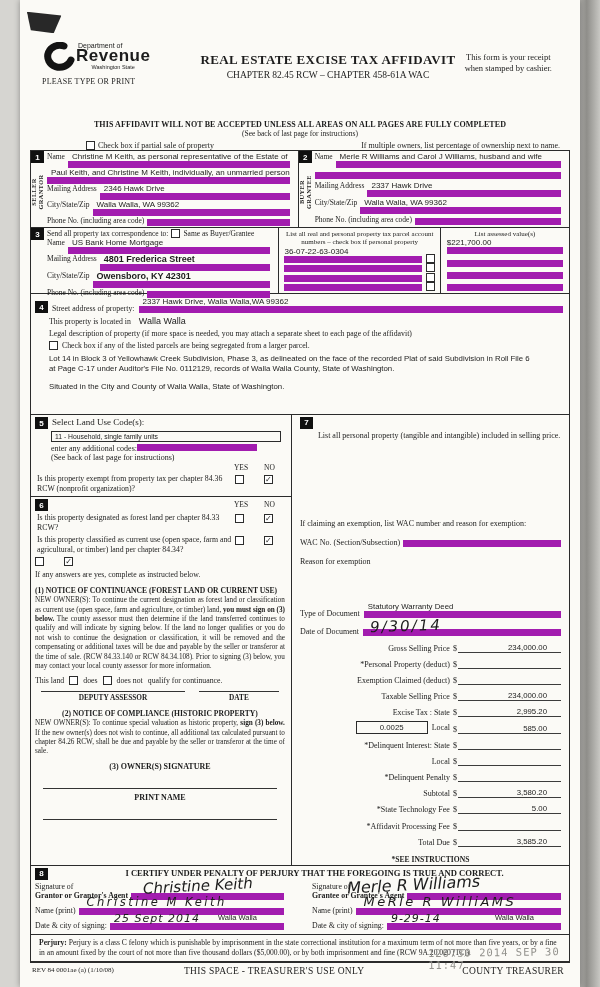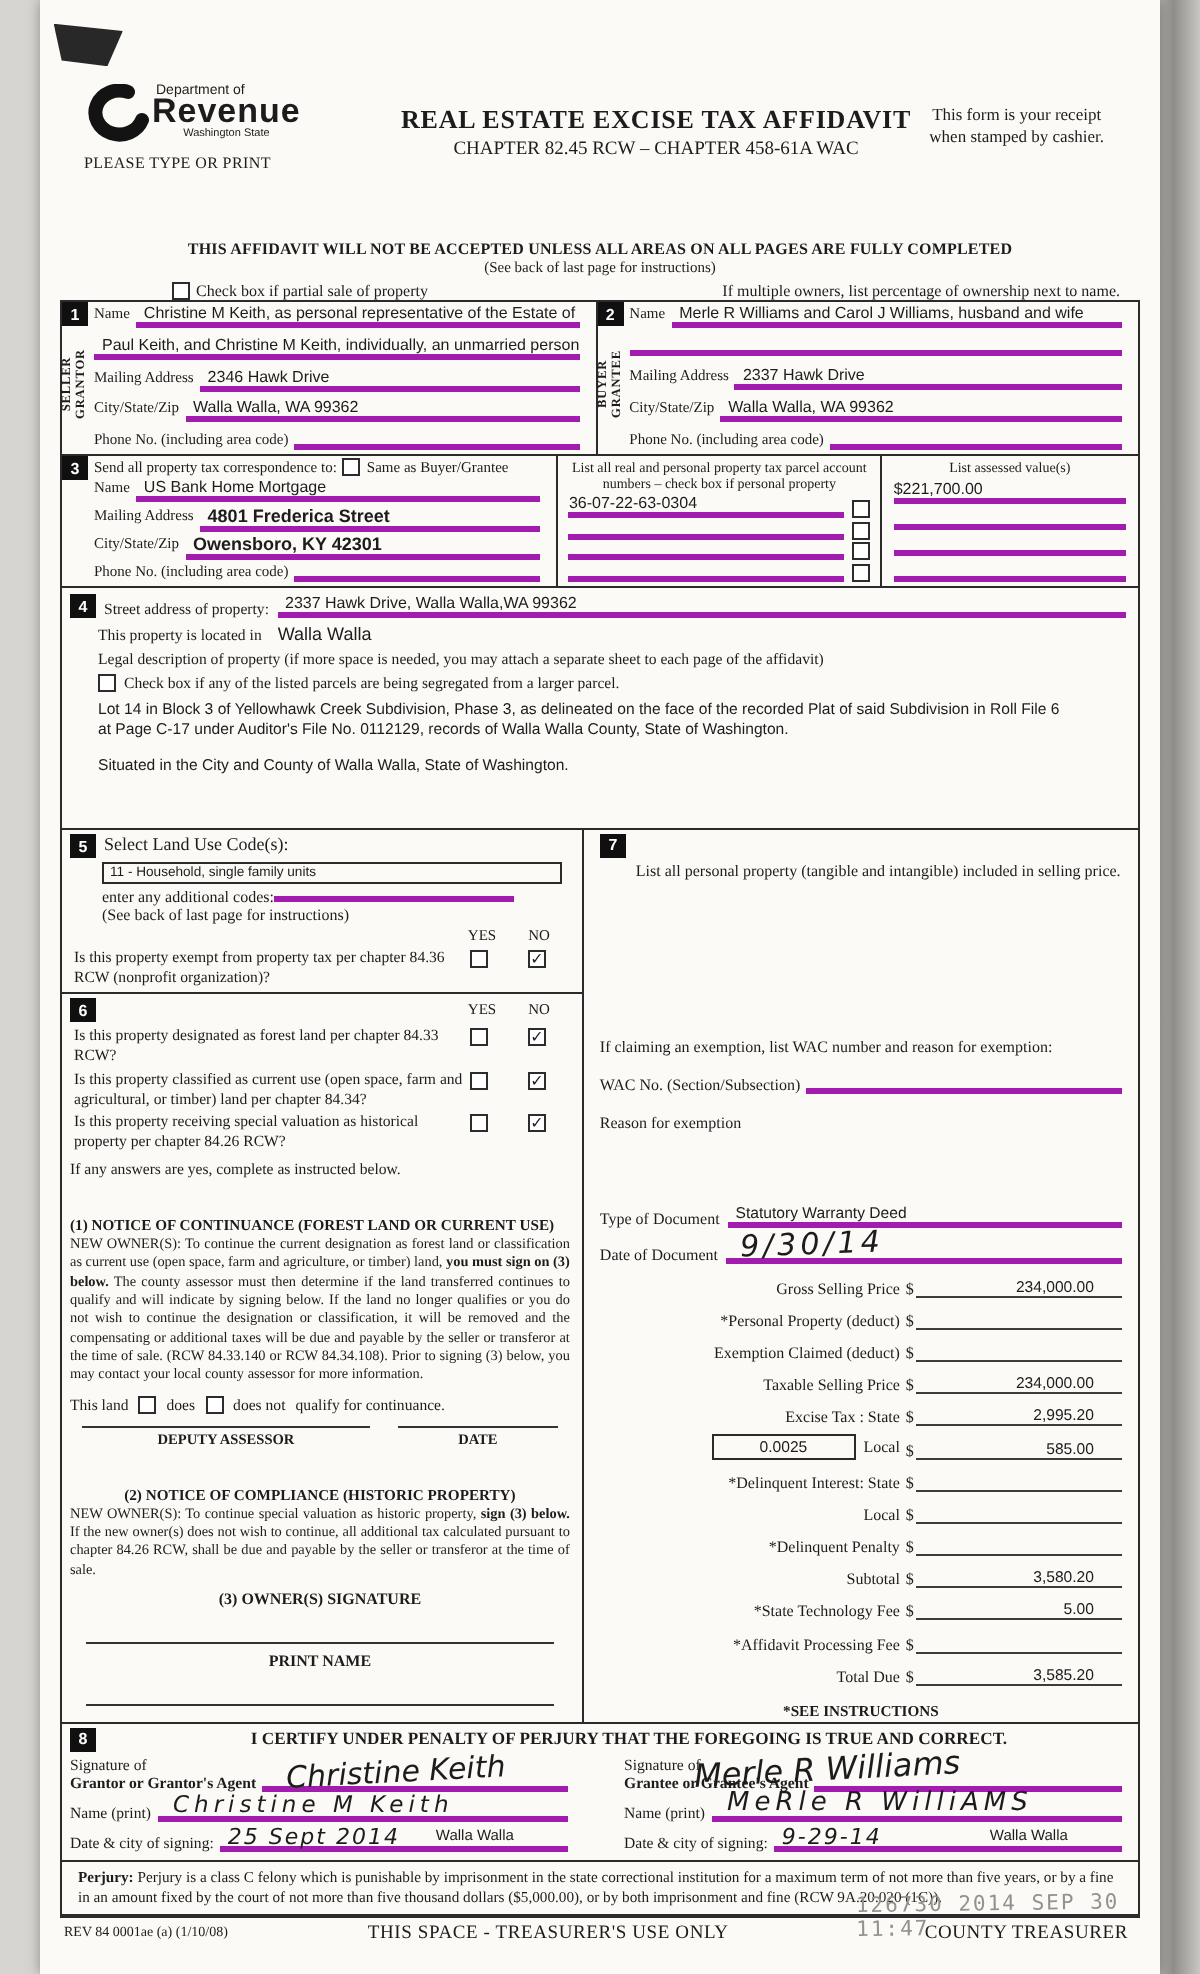--- a/index.html
+++ b/index.html
@@ -28,21 +28,21 @@
   .seeback { text-align:center; font-size:7.5px; }
   .prelim { display:flex; font-size:8px; margin-top:3px; padding:0 4px; }
   .prelim .left { display:flex; gap:3px; margin-left:52px; align-items:center; }
   .prelim .right { margin-left:auto; margin-right:6px; }
 
   
   .cb { display:inline-block; width:9px; height:9px; border:1px solid #2c2c2c; background:#fff;
     text-align:center; line-height:8px; font-size:8px; flex:none; }
   .badge { width:13px; height:12px; background:#101010; color:#fff; font-size:8px; font-weight:bold;
     display:flex; align-items:center; justify-content:center; flex:none; font-family:"Liberation Sans",sans-serif; }
-  .fld { border-bottom:3px solid #a21caf; }
+  .fld { border-bottom:7px solid #a21caf; }
   .mono { font-family:"Liberation Mono",monospace; font-weight:bold; }
   .hand { font-family:"DejaVu Sans",sans-serif; font-style:italic; }
 
   
   .boxes12 { display:flex; border:1.3px solid #2b2b2b; height:78px; }
   .pbox { display:flex; flex:1; }
   .pbox + .pbox { border-left:1.3px solid #2b2b2b; }
   .rail { width:14px; position:relative; flex:none; }
   .vlab { position:absolute; left:-21px; top:34px; width:56px; height:14px; transform:rotate(-90deg);
     display:flex; flex-direction:column; align-items:center; font-size:6.3px; font-weight:bold; letter-spacing:.4px; line-height:1.05; }
@@ -73,21 +73,21 @@
   .box5 { border-bottom:1.1px solid #2b2b2b; padding:2px 6px 3px 4px; }
   .b5title { display:flex; gap:4px; font-size:9px; }
   .codebox { border:1.2px solid #2b2b2b; margin:2px 0 2px 16px; width:230px; padding:1px 3px;
     font-family:"Liberation Sans",sans-serif; font-size:6.8px; }
   .small { font-size:8px; margin-left:16px; }
   .ynhead { display:flex; justify-content:flex-end; font-size:7.5px; gap:16px; padding-right:10px; margin-top:1px; }
   .qrow { display:flex; font-size:7.8px; line-height:1.25; margin-top:2px; }
   .qrow .qtxt { flex:1; padding-left:2px; }
   .qcbs { display:flex; gap:20px; padding-right:12px; align-items:flex-start; padding-top:1px; }
   .box6 { padding:2px 6px 0 4px; }
-  .noticeT { font-size:7.6px; font-weight:bold; margin-top:19px; }
+  .noticeT { font-size:7.6px; font-weight:bold; margin-top:7px; }
   .noticeB { font-size:7.2px; line-height:1.3; text-align:justify; margin-top:1px; }
   .landrow { display:flex; gap:5px; font-size:7.8px; align-items:center; margin:5px 0 6px 0; }
   .assr { display:flex; gap:14px; margin:4px 6px 0 6px; }
   .assr .l1 { flex:1.8; border-top:1px solid #333; text-align:center; font-size:7.3px; font-weight:bold; padding-top:1px; }
   .assr .l2 { flex:1; border-top:1px solid #333; text-align:center; font-size:7.3px; font-weight:bold; padding-top:1px; }
   .csig { text-align:center; font-size:8px; font-weight:bold; margin-top:5px; }
   .sigline { border-bottom:1px solid #333; margin:10px 8px 0 8px; height:8px; }
 
   
   .s7head { display:flex; gap:5px; font-size:8px; line-height:1.3; }
@@ -359,21 +359,20 @@
               </span>
             </div>
           <div class="qrow">
               <span class="qtxt">Is this property classified as current use (open space, farm and agricultural, or timber) land per chapter 84.34?</span>
             <span class="qcbs">
                 <span class="cb"></span>
                 <span class="cb"><span>✓</span></span>
               </span>
             </div>
           <div class="qrow">
-              <span class="qtxt">Is this property receiving special valuation as historical property per chapter 84.26 RCW?</span>
             <span class="qcbs">
                 <span class="cb"></span>
                 <span class="cb"><span>✓</span></span>
               </span>
             </div>
           <div style="font-size:7.8px; margin-top:4px;">If any answers are yes, complete as instructed below.</div>
           <div class="noticeT">(1) NOTICE OF CONTINUANCE  (FOREST LAND OR CURRENT USE)</div>
           <div class="noticeB"><span>NEW OWNER(S): To continue the current designation as forest land or classification as current use (open space, farm and agriculture, or timber) land, </span><b>you must sign on (3) below.</b><span> The county assessor must then determine if the land transferred continues to qualify and will indicate by signing below. If the land no longer qualifies or you do not wish to continue the designation or classification, it will be removed and the compensating or additional taxes will be due and payable by the seller or transferor at the time of sale. (RCW 84.33.140 or RCW 84.34.108). Prior to signing (3) below, you may contact your local county assessor for more information.</span></div>
           <div class="landrow">
             <span>This land</span>

